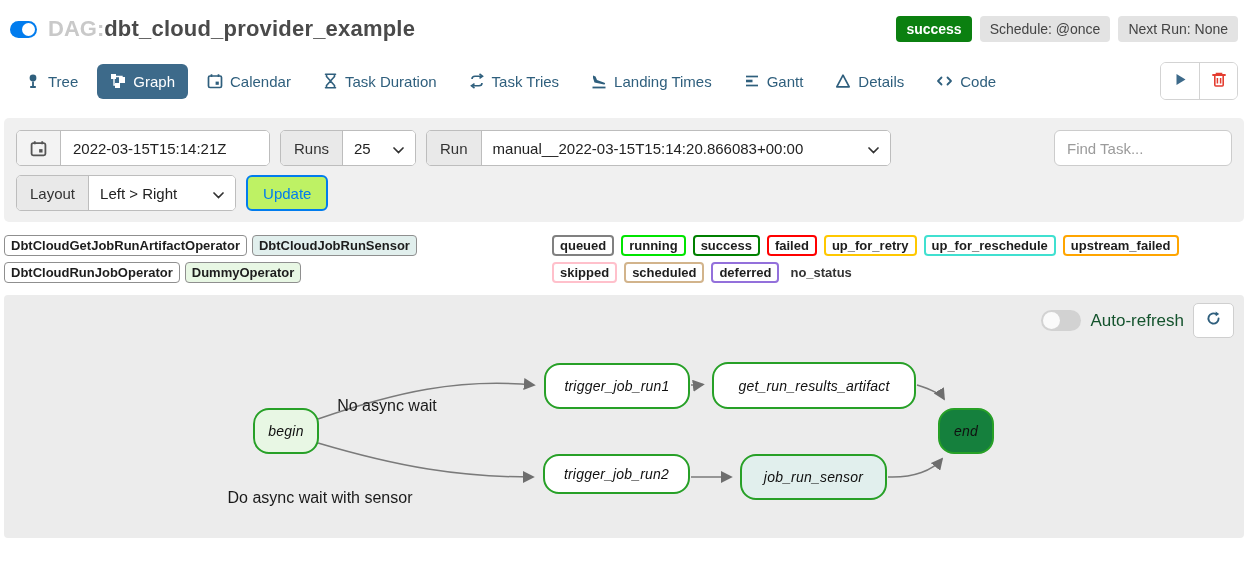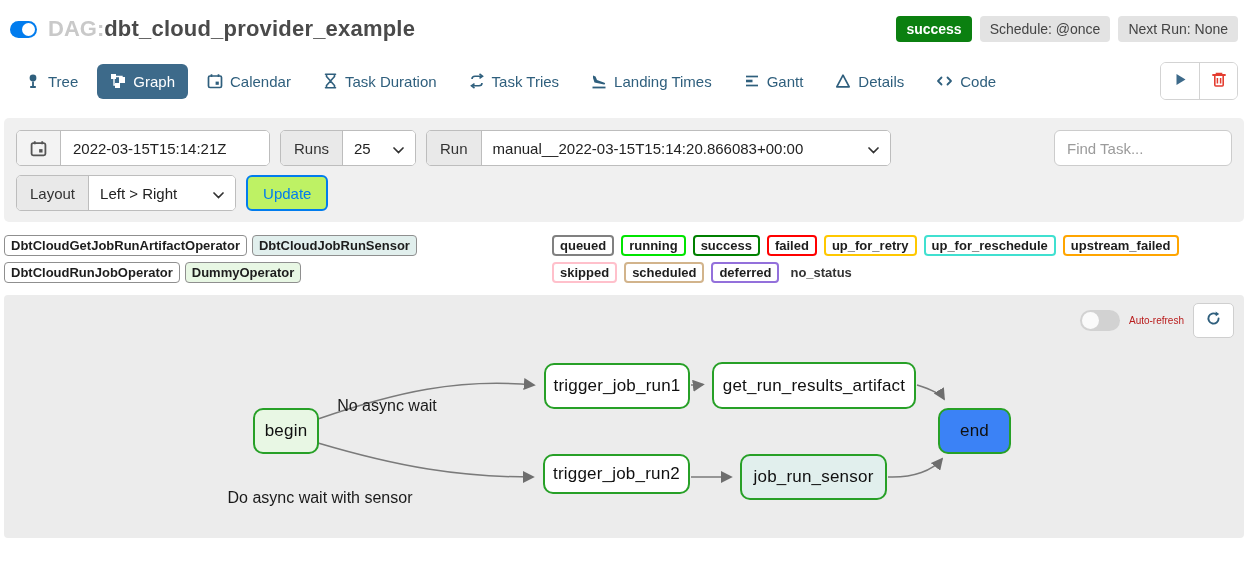--- a/index.html
+++ b/index.html
@@ -48,25 +48,25 @@
   .legend-states { flex:1; display:flex; flex-wrap:wrap; gap:6px 7px; align-items:center; }
   .op-badge { border:1px solid #8f8f8f; border-radius:4px; padding:2px 6px; color:#1d1d1d; background:#fff; white-space:nowrap; }
   .st-badge { border:2px solid #808080; border-radius:4px; padding:1px 6px; color:#1d1d1d; background:#fff; white-space:nowrap; }
   .no-status { padding:2px 4px; color:#333; }
 
   
   .graph-panel { position:relative; margin:12px 4px 0 4px; height:243px; background:#ececec; border-radius:4px; }
   .graph-controls { position:absolute; top:8px; right:10px; display:flex; align-items:center; gap:9px; z-index:3; }
   .toggle-off { width:40px; height:21px; border-radius:11px; background:#d2d2d2; position:relative; cursor:pointer; }
   .toggle-off .knob { position:absolute; top:2px; left:2px; width:17px; height:17px; border-radius:50%; background:#fafafa; }
-  .ar-label { font-size:10px; color:#b91c1c; }
+  .ar-label { font-size:17px; color:#14532d; }
   .refresh-btn { width:41px; height:35px; background:#fff; border:1px solid #cfcfcf; border-radius:5px; display:flex; align-items:center; justify-content:center; cursor:pointer; }
   .edges { position:absolute; left:0; top:0; width:1240px; height:243px; }
   .gnode { position:absolute; display:flex; align-items:center; justify-content:center;
-           border:2.5px solid #27a027; border-radius:10px; background:#fff; font-size:17px; color:#101010; cursor:pointer; z-index:2; letter-spacing:.2px; }
+           border:2.5px solid #27a027; border-radius:16px; background:#fff; font-size:14px; color:#101010; cursor:pointer; z-index:2; letter-spacing:.2px;font-style:italic; }
   .edge-label { position:absolute; transform:translate(-50%,-50%); font-size:16px; color:#1a1a1a; white-space:nowrap; z-index:1; }
 </style>
 </head>
 <body>
 
 <div class="header">
   <div class="switch">
       <div class="knob"></div>
     </div>
   <span class="dag-prefix">DAG:</span>
@@ -279,16 +279,16 @@
       <path d="M884 182 C910 183 929 175 938 164" marker-end="url(#arrow)"></path>
     </g>
   </svg>
 
   <div class="edge-label" style="left:383px; top:111px;">No async wait</div>
   <div class="edge-label" style="left:316px; top:203px;">Do async wait with sensor</div>
 
   <div class="gnode" style="left: 249px; top: 113px; width: 66px; height: 46px; background: rgb(232, 247, 228);">begin</div>
   <div class="gnode" style="left: 540px; top: 68px; width: 146px; height: 46px; background: rgb(255, 255, 255);">trigger_job_run1</div>
   <div class="gnode" style="left: 708px; top: 67px; width: 204px; height: 47px; background: rgb(255, 255, 255);">get_run_results_artifact</div>
-  <div class="gnode" style="left: 934px; top: 113px; width: 73px; height: 46px; background: #3b82f6;">end</div>
+  <div class="gnode" style="left: 934px; top: 113px; width: 56px; height: 46px; background: #15803d;">end</div>
   <div class="gnode" style="left: 539px; top: 159px; width: 147px; height: 40px; background: rgb(255, 255, 255);">trigger_job_run2</div>
   <div class="gnode" style="left: 736px; top: 159px; width: 147px; height: 46px; background: rgb(225, 239, 237);">job_run_sensor</div>
 </div>
 
 </body></html>

